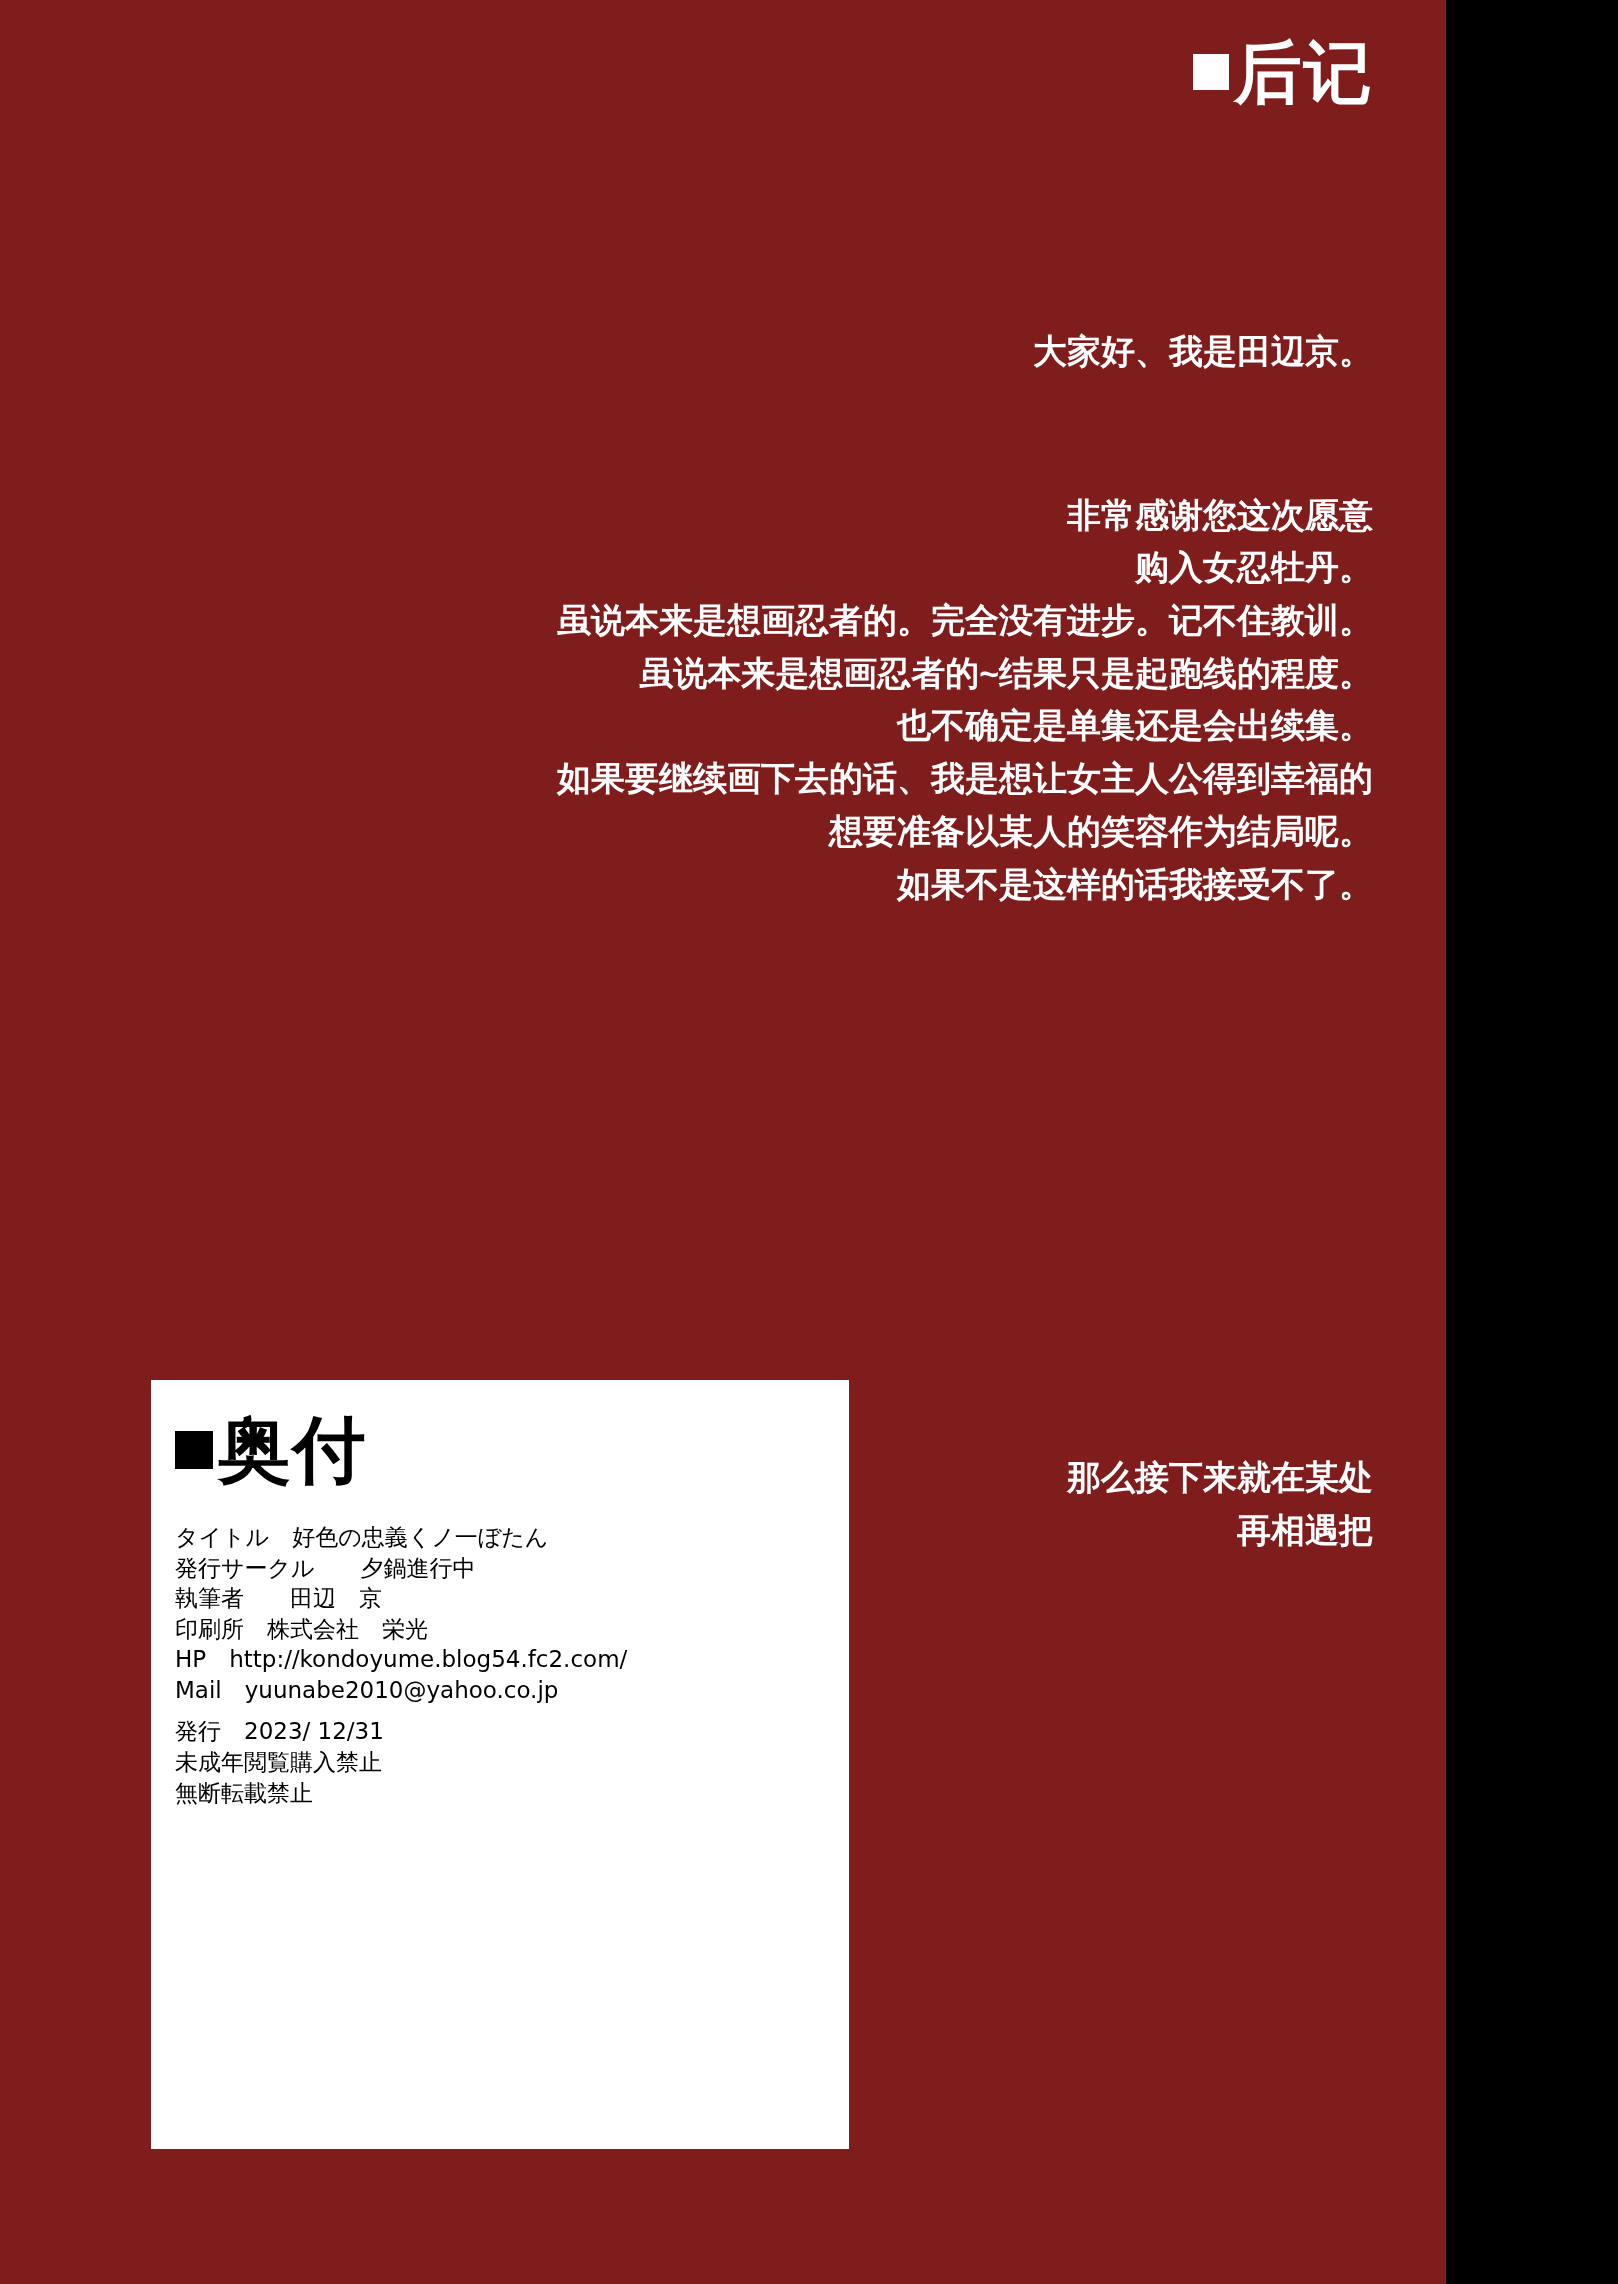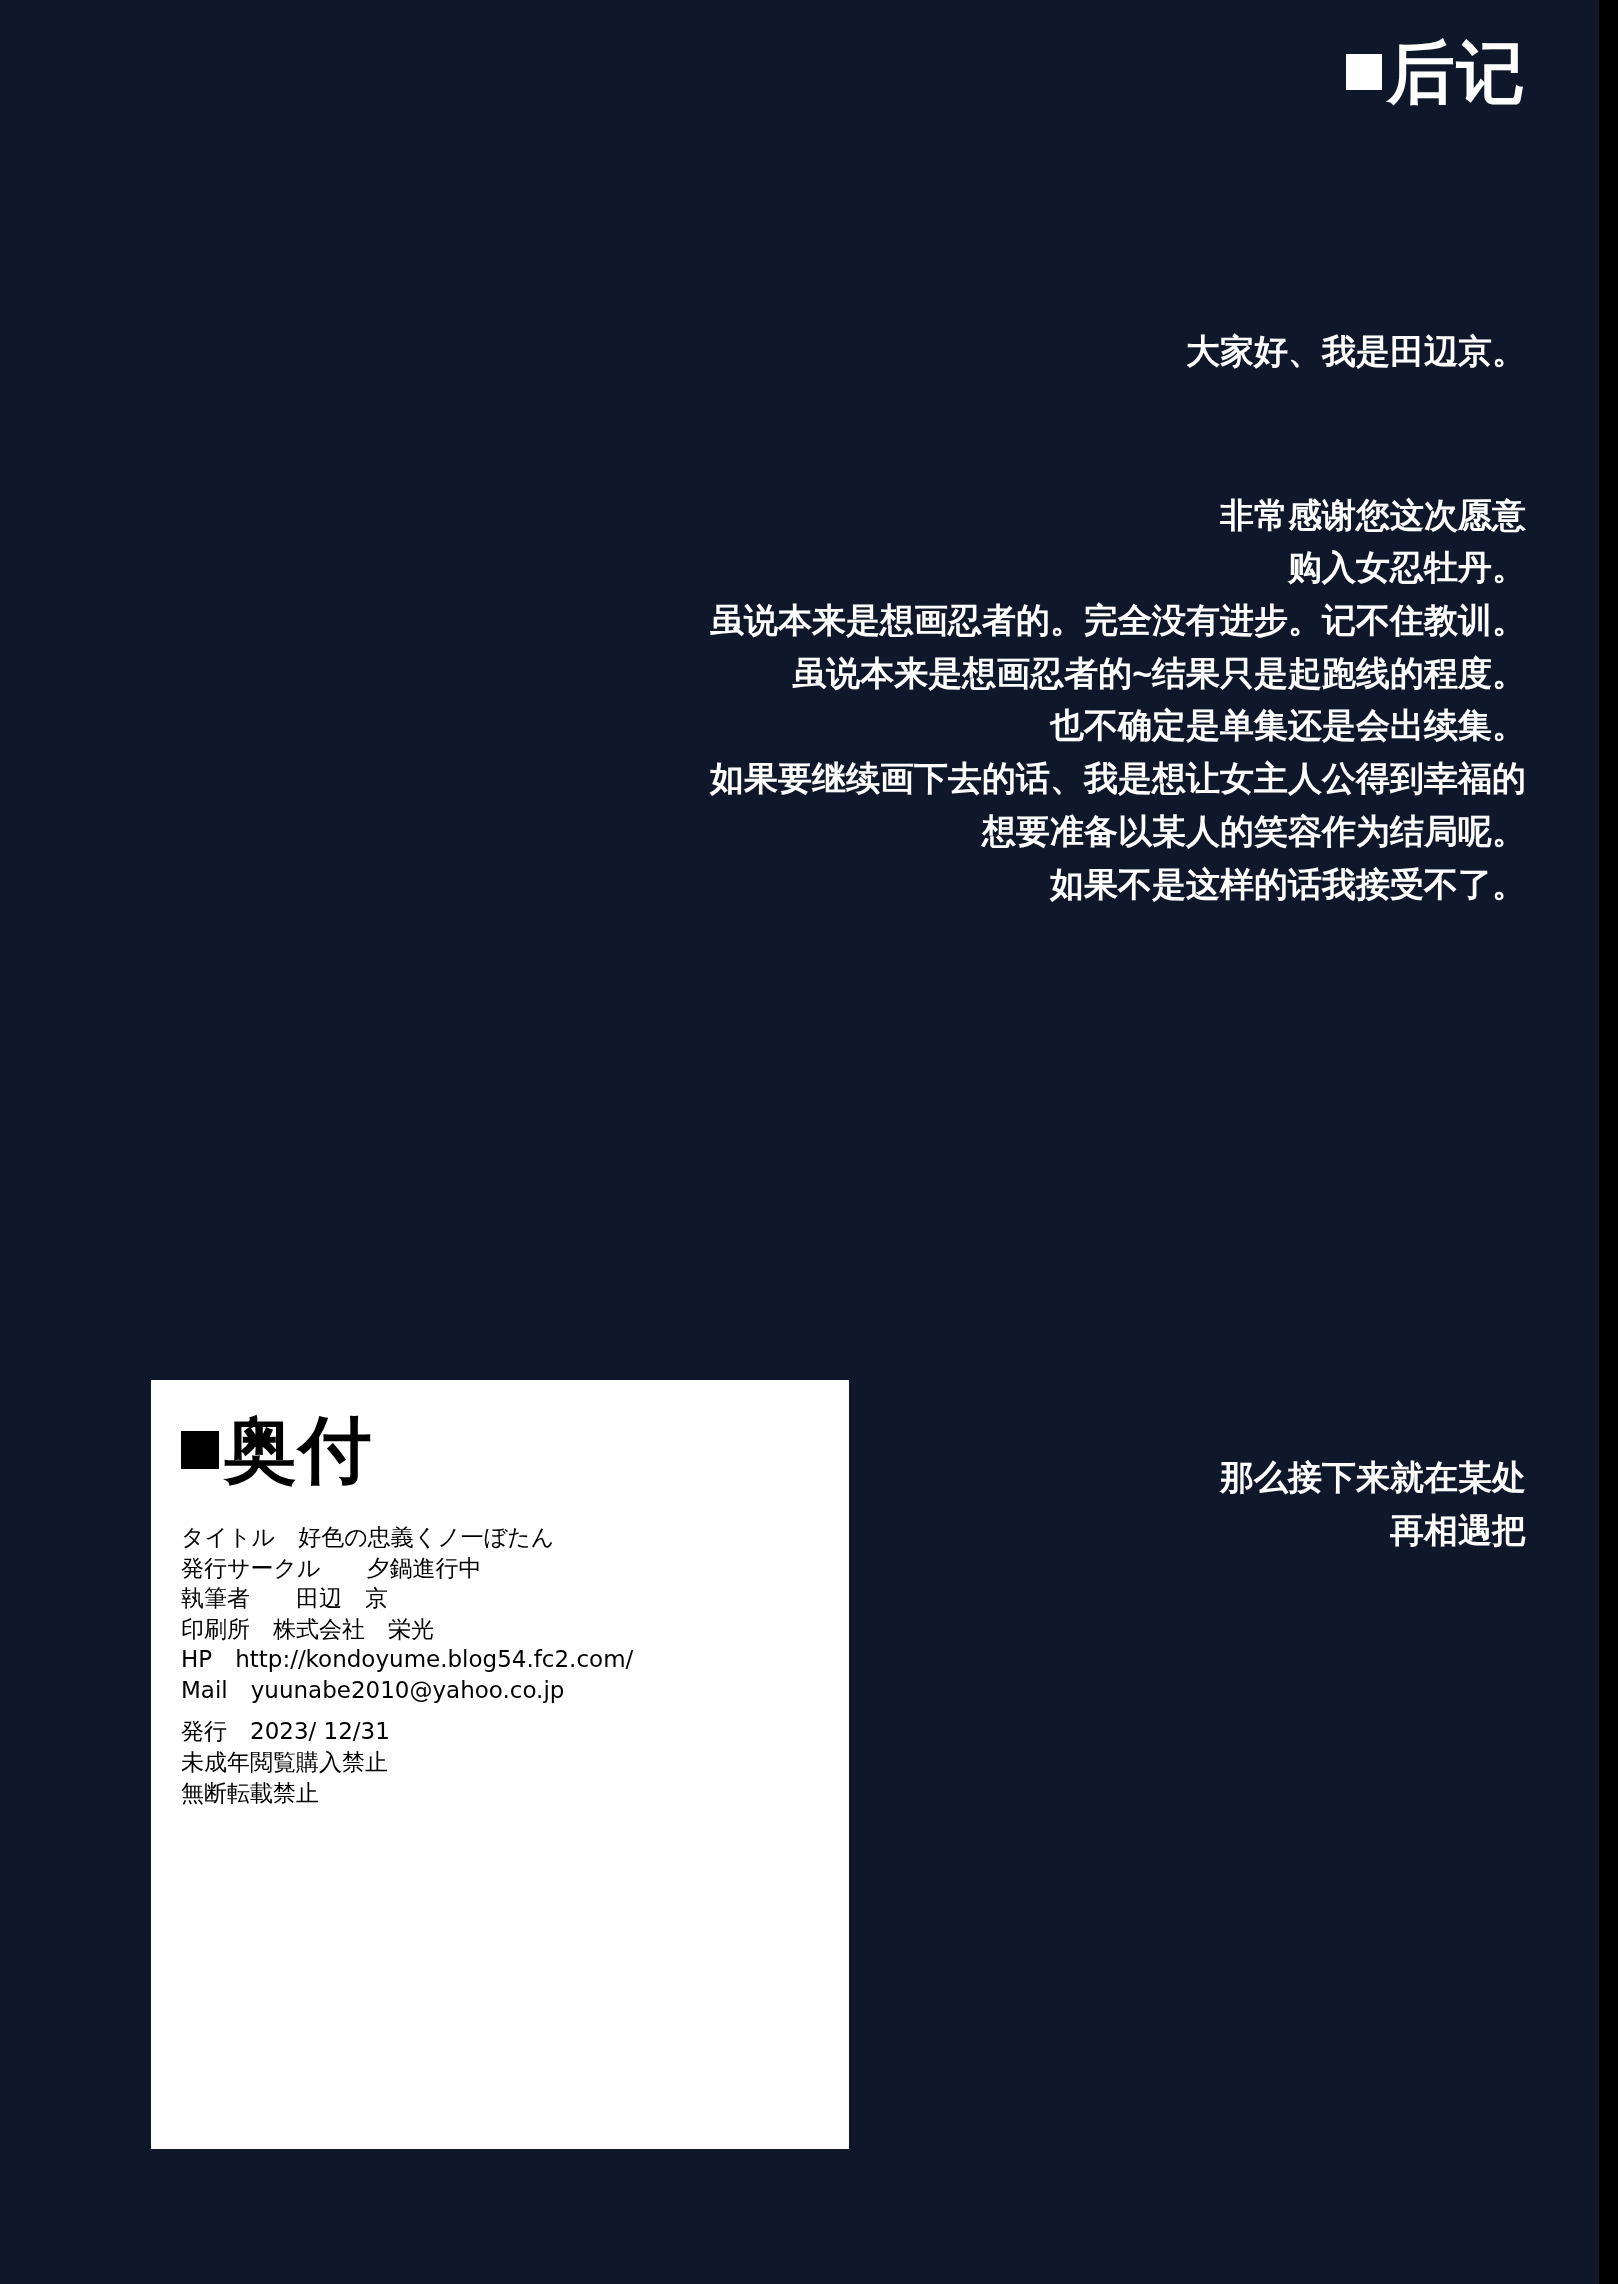--- a/index.html
+++ b/index.html
@@ -2,23 +2,23 @@
 <html style="font-size:12.7px"><head>
 <meta charset="utf-8">
 <style>
   html, body {
     margin: 0;
     padding: 0;
     background: #000000;
   }
   .page {
     position: relative;
-    width: 1599px;
+    width: 1446px;
     height: 2284px;
-    background: #0f172a;
+    background: #7f1d1d;
     overflow: hidden;
     font-family: "Liberation Sans", sans-serif;
   }
 
   
   .afterword-heading {
     position: absolute;
     top: 38px;
     right: 73px;
     display: flex;
@@ -75,21 +75,21 @@
   
   .colophon {
     position: absolute;
     left: 151px;
     top: 1380px;
     width: 698px;
     height: 769px;
     background: #ffffff;
     color: #000000;
     box-sizing: border-box;
-    padding: 33px 30px;
+    padding: 33px 24px;
   }
   .colophon-heading {
     display: flex;
     align-items: center;
     font-weight: bold;
     font-size: 73px;
     line-height: 1;
     letter-spacing: 1.6px;
     margin-bottom: 36px;
   }

